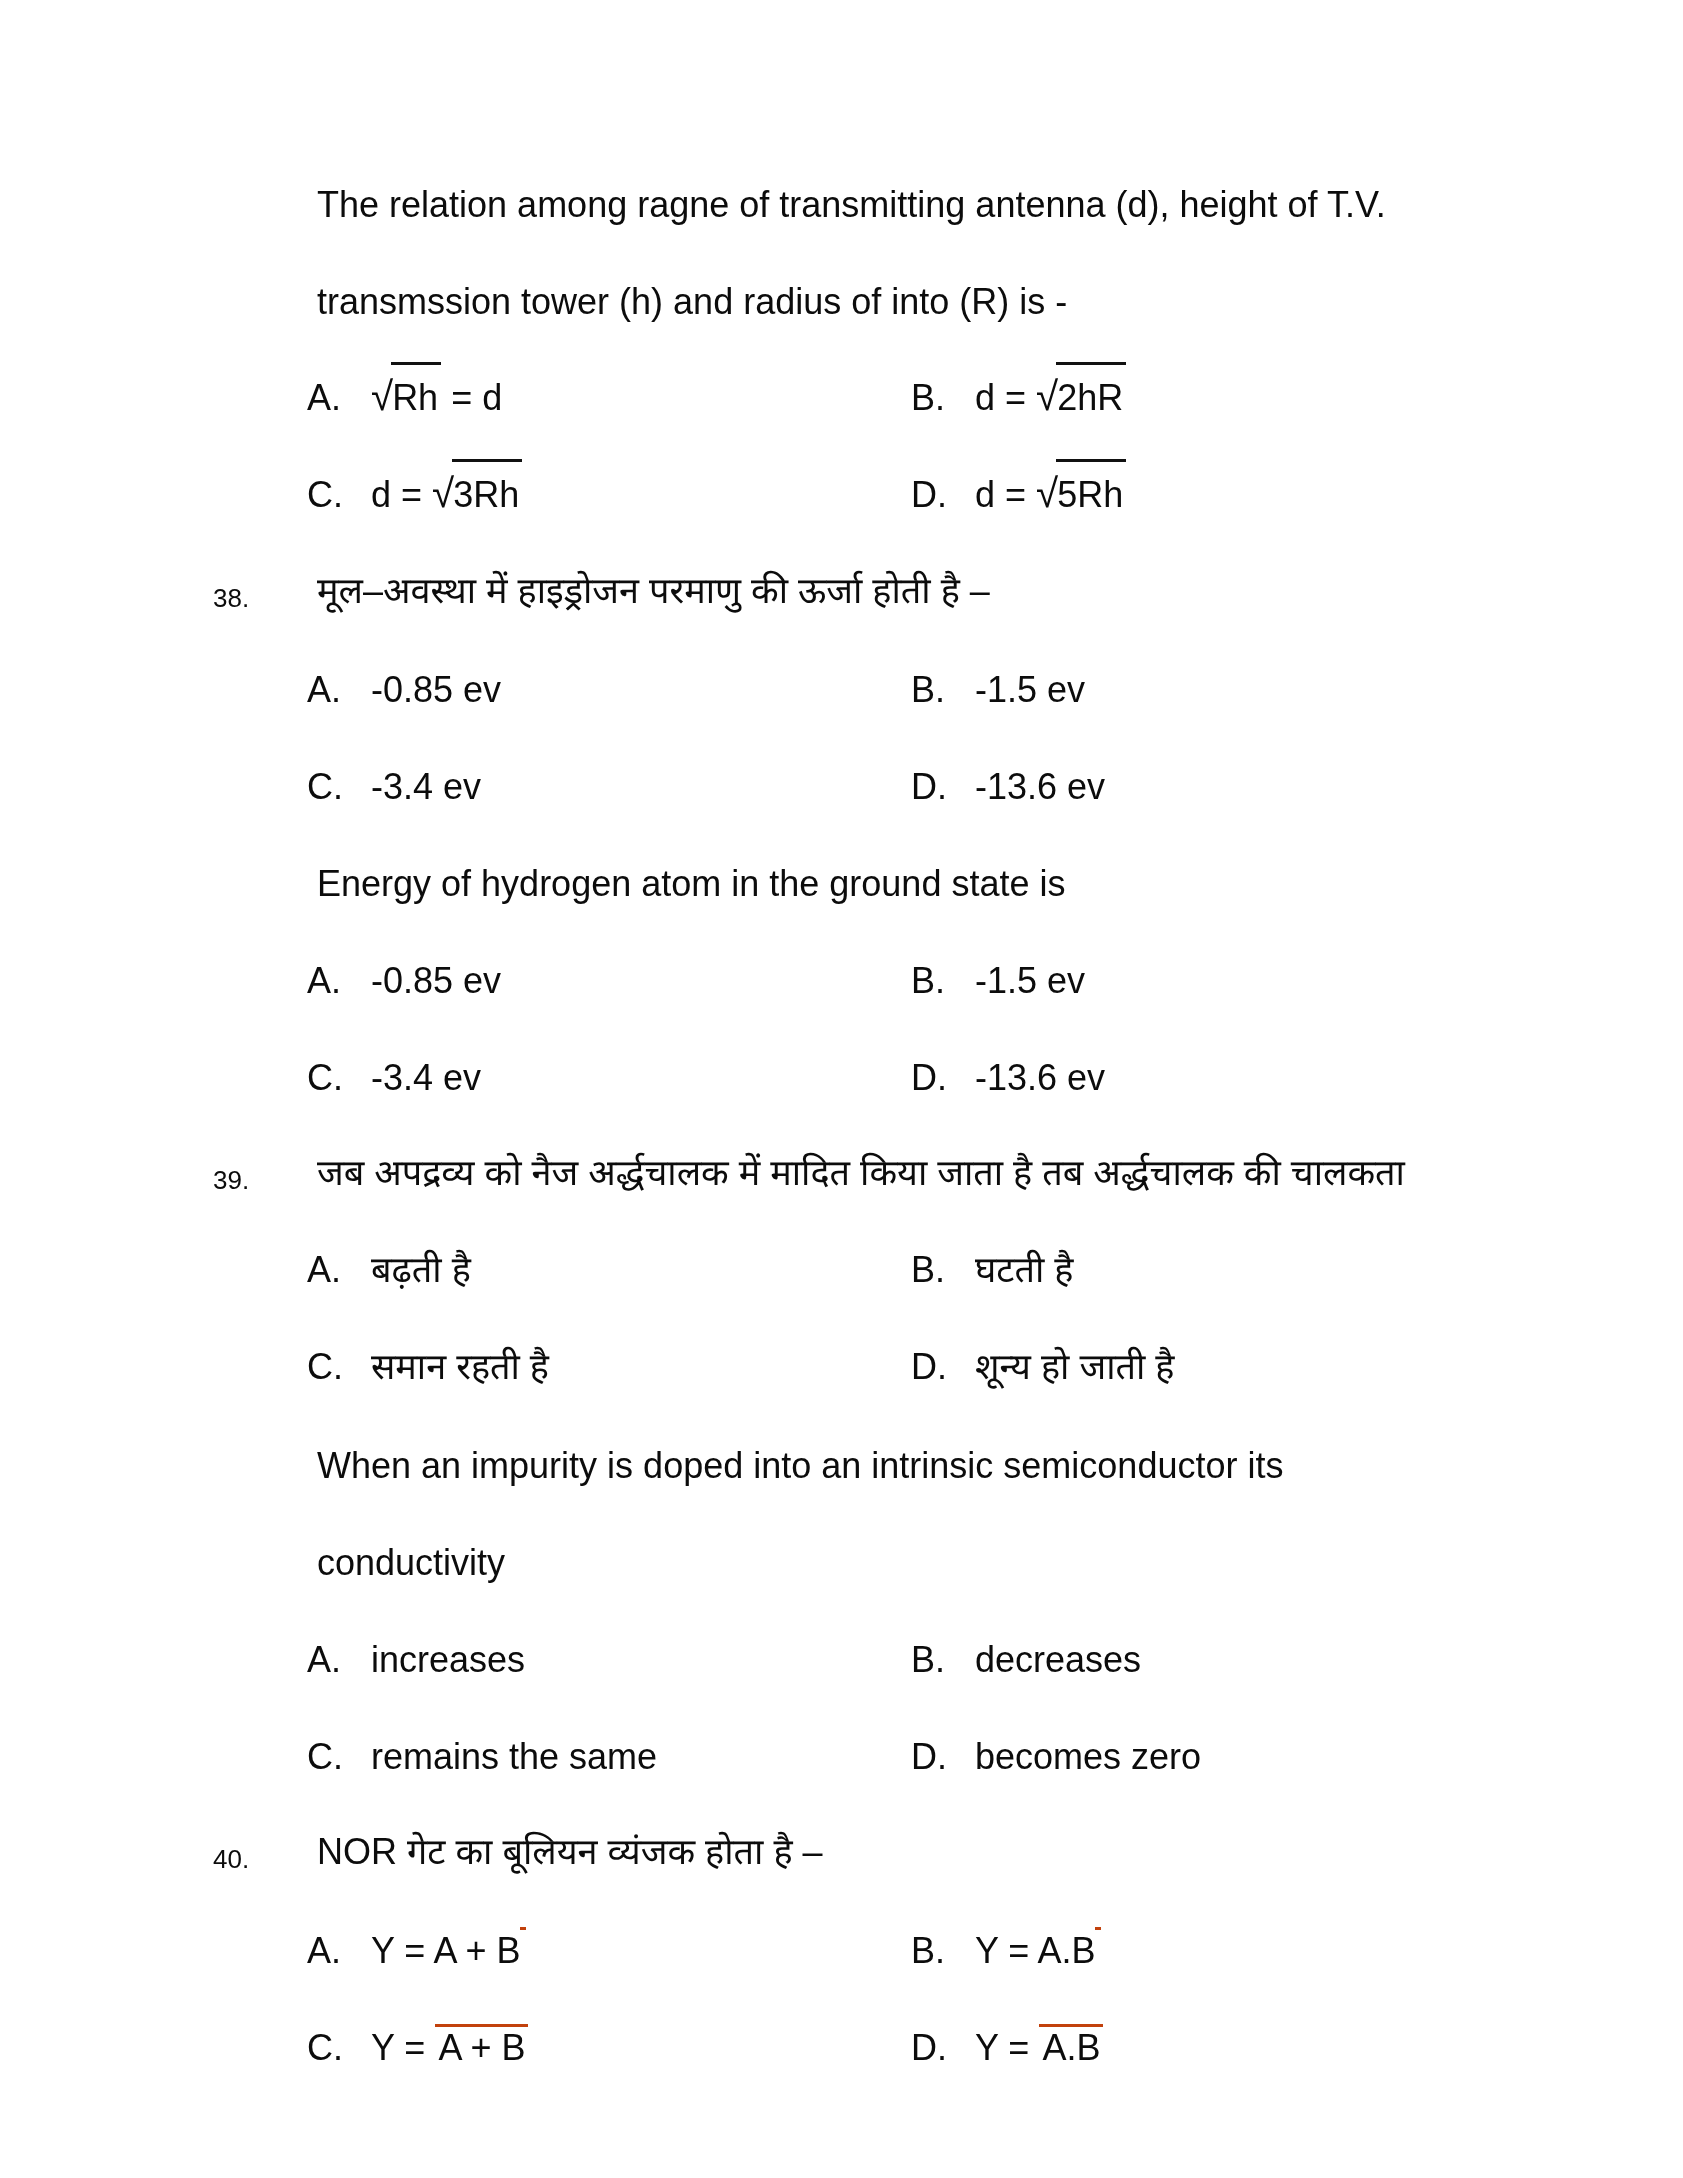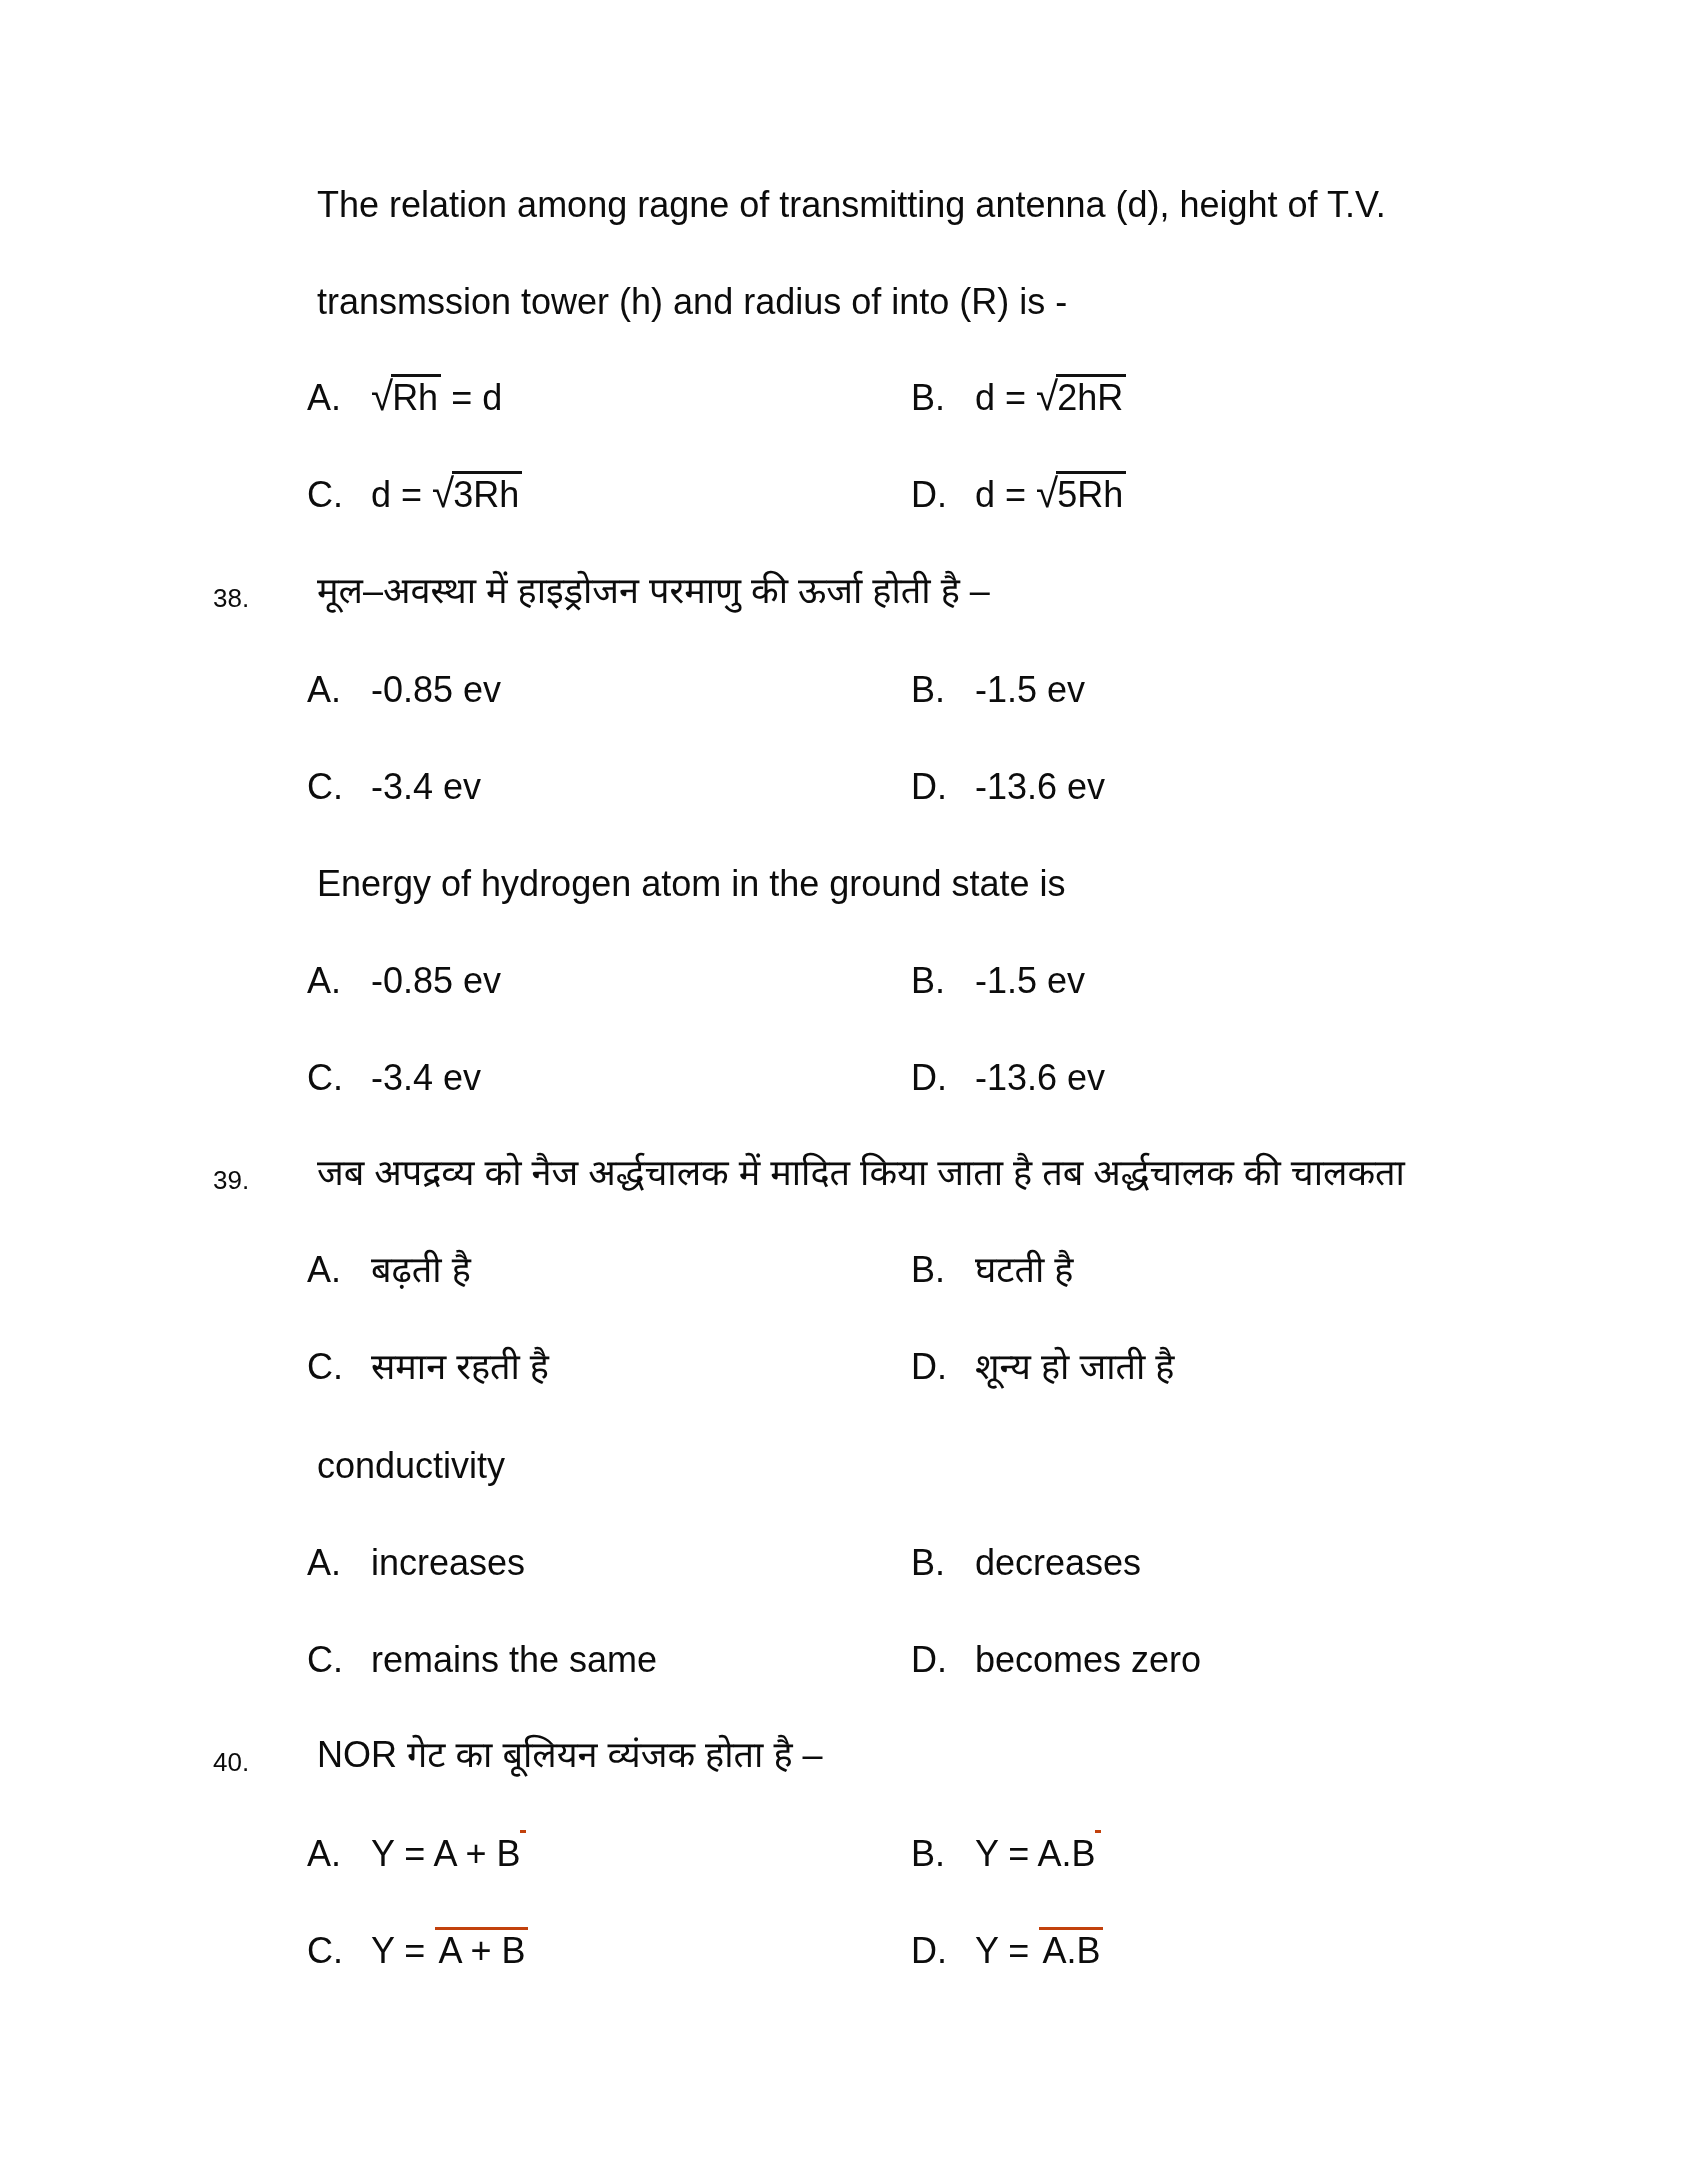--- a/index.html
+++ b/index.html
@@ -34,21 +34,21 @@
   .opt-row { padding-left: 307px; }
   .opt { display: flex; align-items: baseline; }
   .opt-col1 { width: 604px; flex: 0 0 auto; }
   .opt-label {
     display: inline-block;
     min-width: 50px;
     margin-right: 14px;
   }
   
   .sqrt-sign { font-size: 1.12em; margin-right: -2px; }
-  .radicand { border-top: 3px solid #111; padding: 0 3px 0 1px; margin-top: 27px; }
+  .radicand { border-top: 3px solid #111; padding: 12px 3px 0 1px; margin-top: 27px; }
   
   .overline { border-top: 3px solid #c2410c; padding: 0 3px; }
 </style>
 </head>
 <body>
 
 <div class="page">
 
   <div class="line indent">
     <span>The relation among ragne of transmitting antenna (d), height of T.V.</span>
@@ -150,20 +150,23 @@
       <span class="opt-label">C.</span>
       <span>समान रहती है</span>
     </div>
     <div class="opt">
       <span class="opt-label">D.</span>
       <span>शून्य हो जाती है</span>
     </div>
   </div>
 
   <div class="line indent">
+    <span>When an impurity is doped into an intrinsic semiconductor its</span>
+  </div>
+  <div class="line indent">
     <span>conductivity</span>
   </div>
 
   <div class="line opt-row">
     <div class="opt opt-col1">
       <span class="opt-label">A.</span>
       <span>increases</span>
     </div>
     <div class="opt">
       <span class="opt-label">B.</span>

